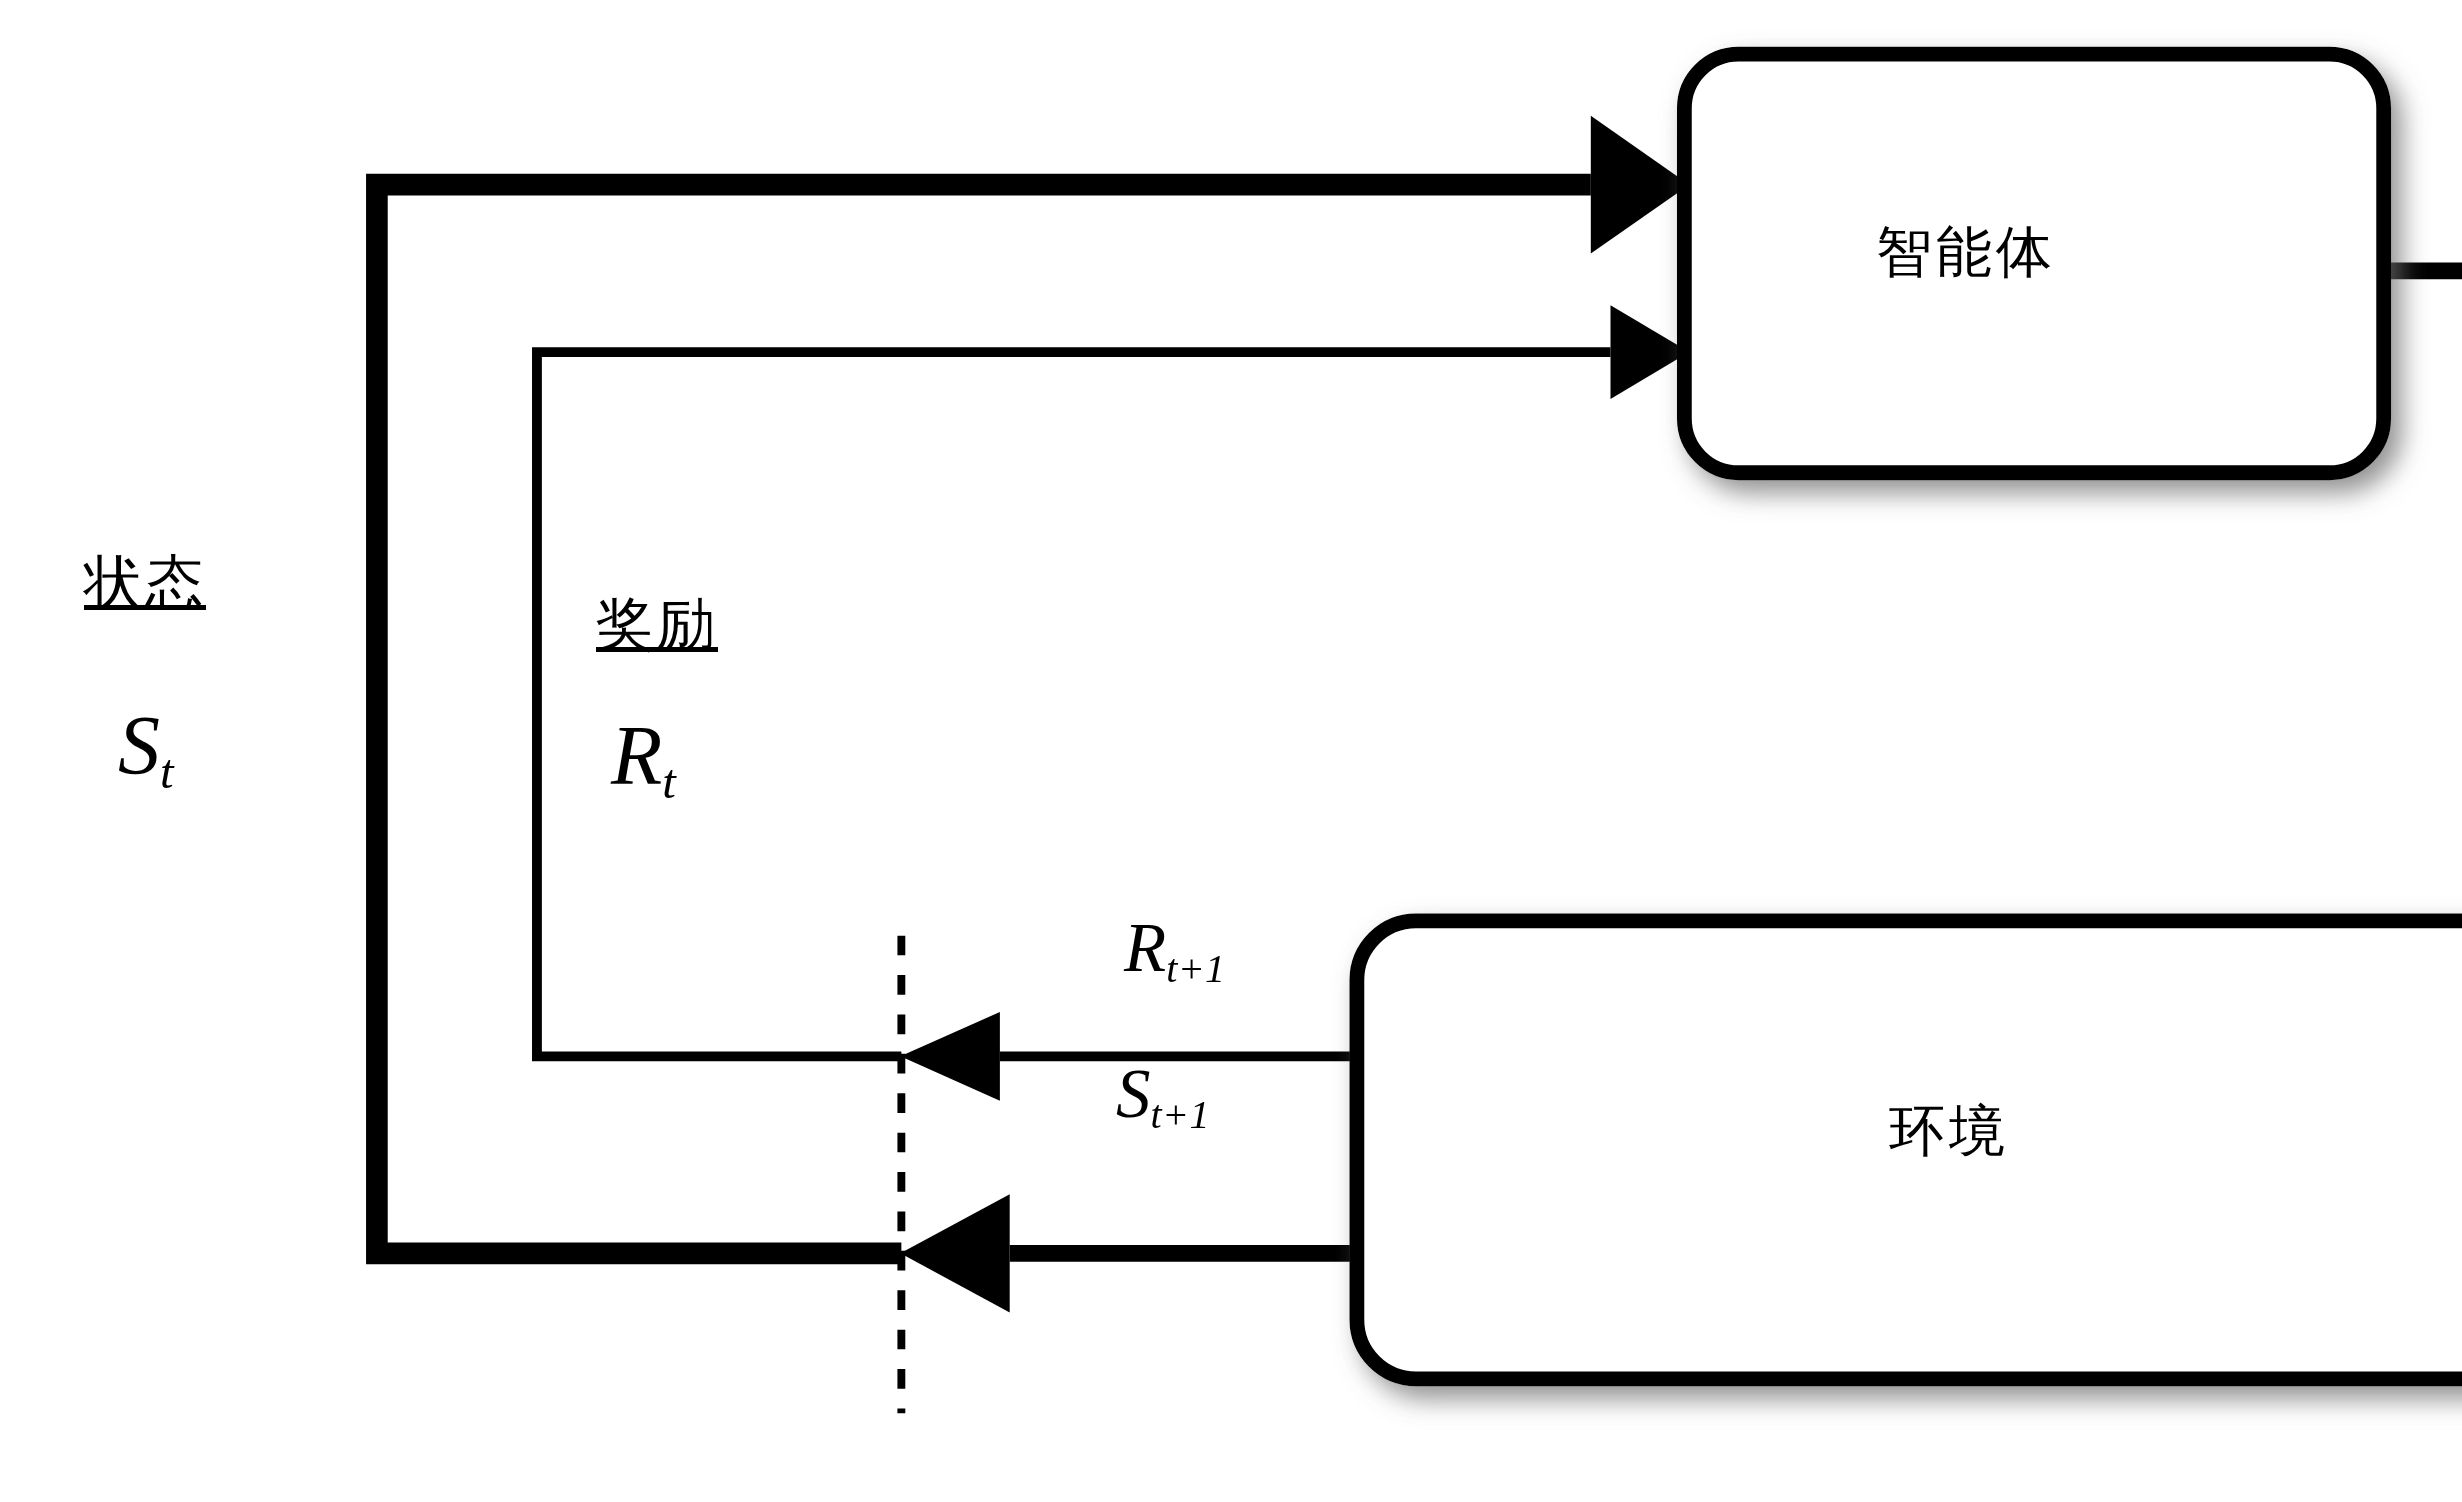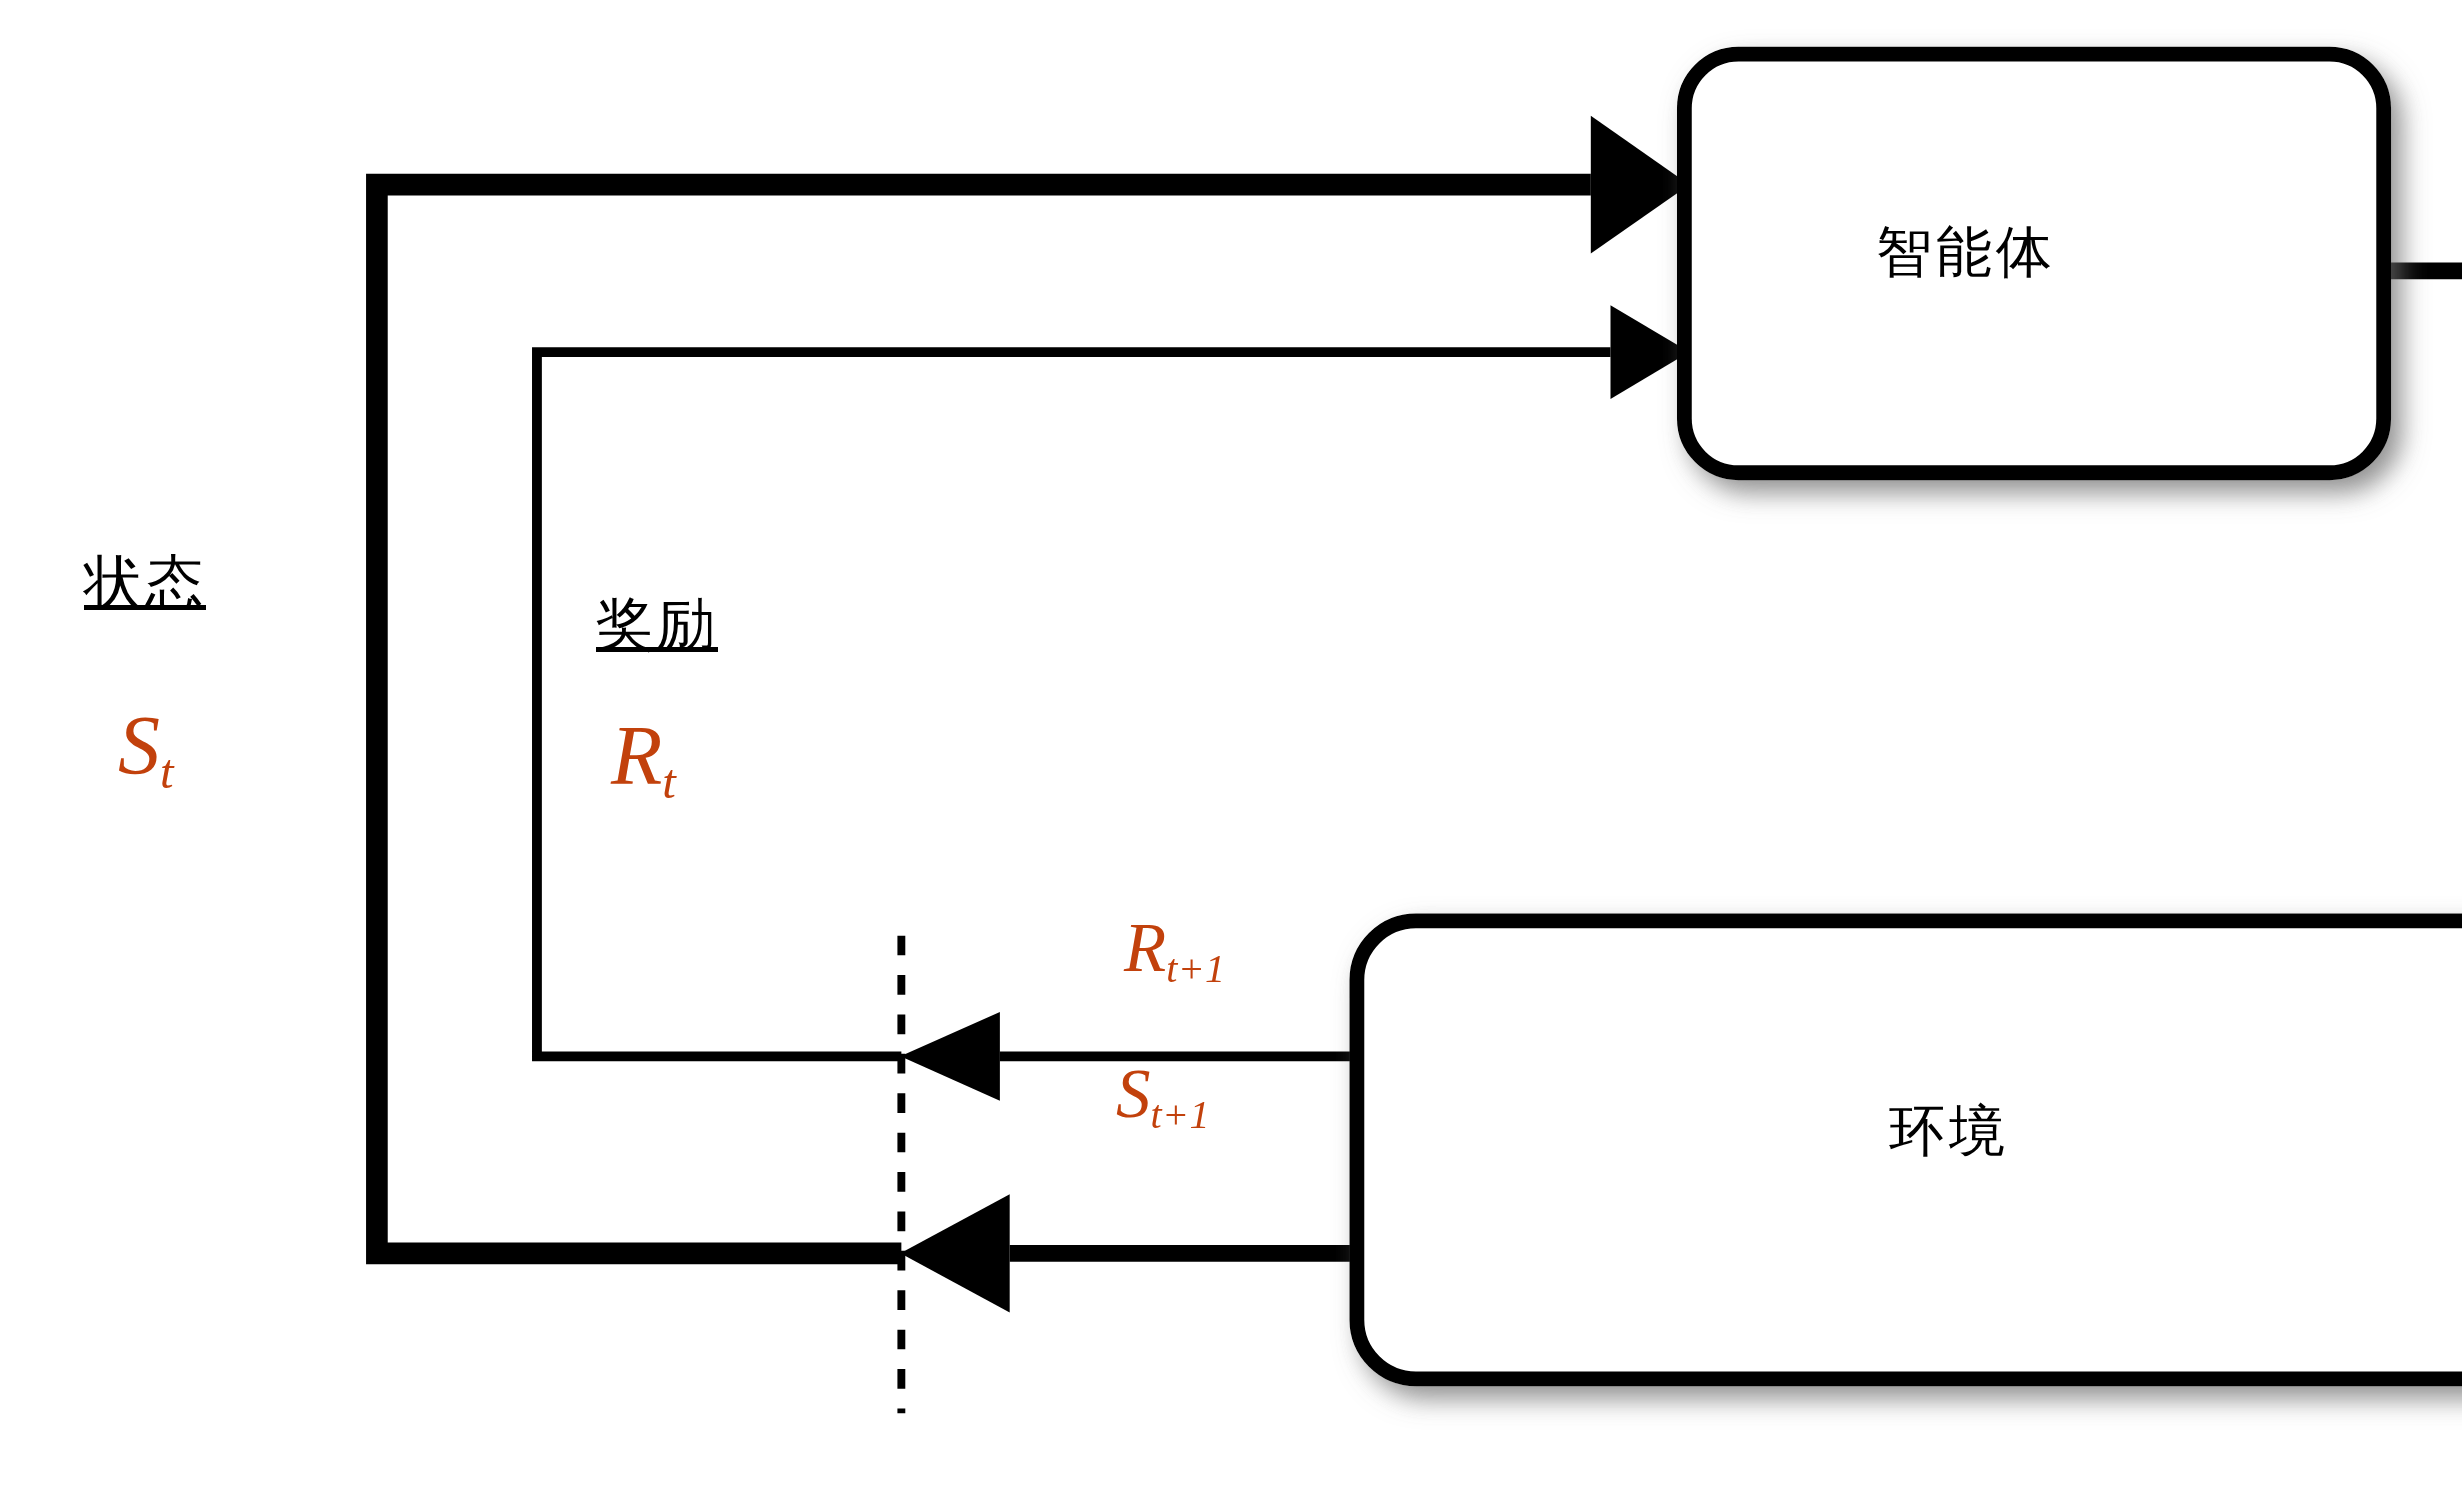--- a/index.html
+++ b/index.html
@@ -19,21 +19,21 @@
     font-family:"Liberation Serif","DejaVu Serif",serif;
     color:#000000;
     white-space:nowrap;
     line-height:1;
     font-weight:400;
   }
   .math{
     position:absolute;
     font-family:"Liberation Serif","DejaVu Serif",serif;
     font-style:italic;
-    color:#c2410c;
+    color:#000000;
     white-space:nowrap;
     line-height:1;
   }
   .math sub{
     font-size:.58em;
     font-style:italic;
     vertical-align:-0.28em;
     letter-spacing:.01em;
   }
 

